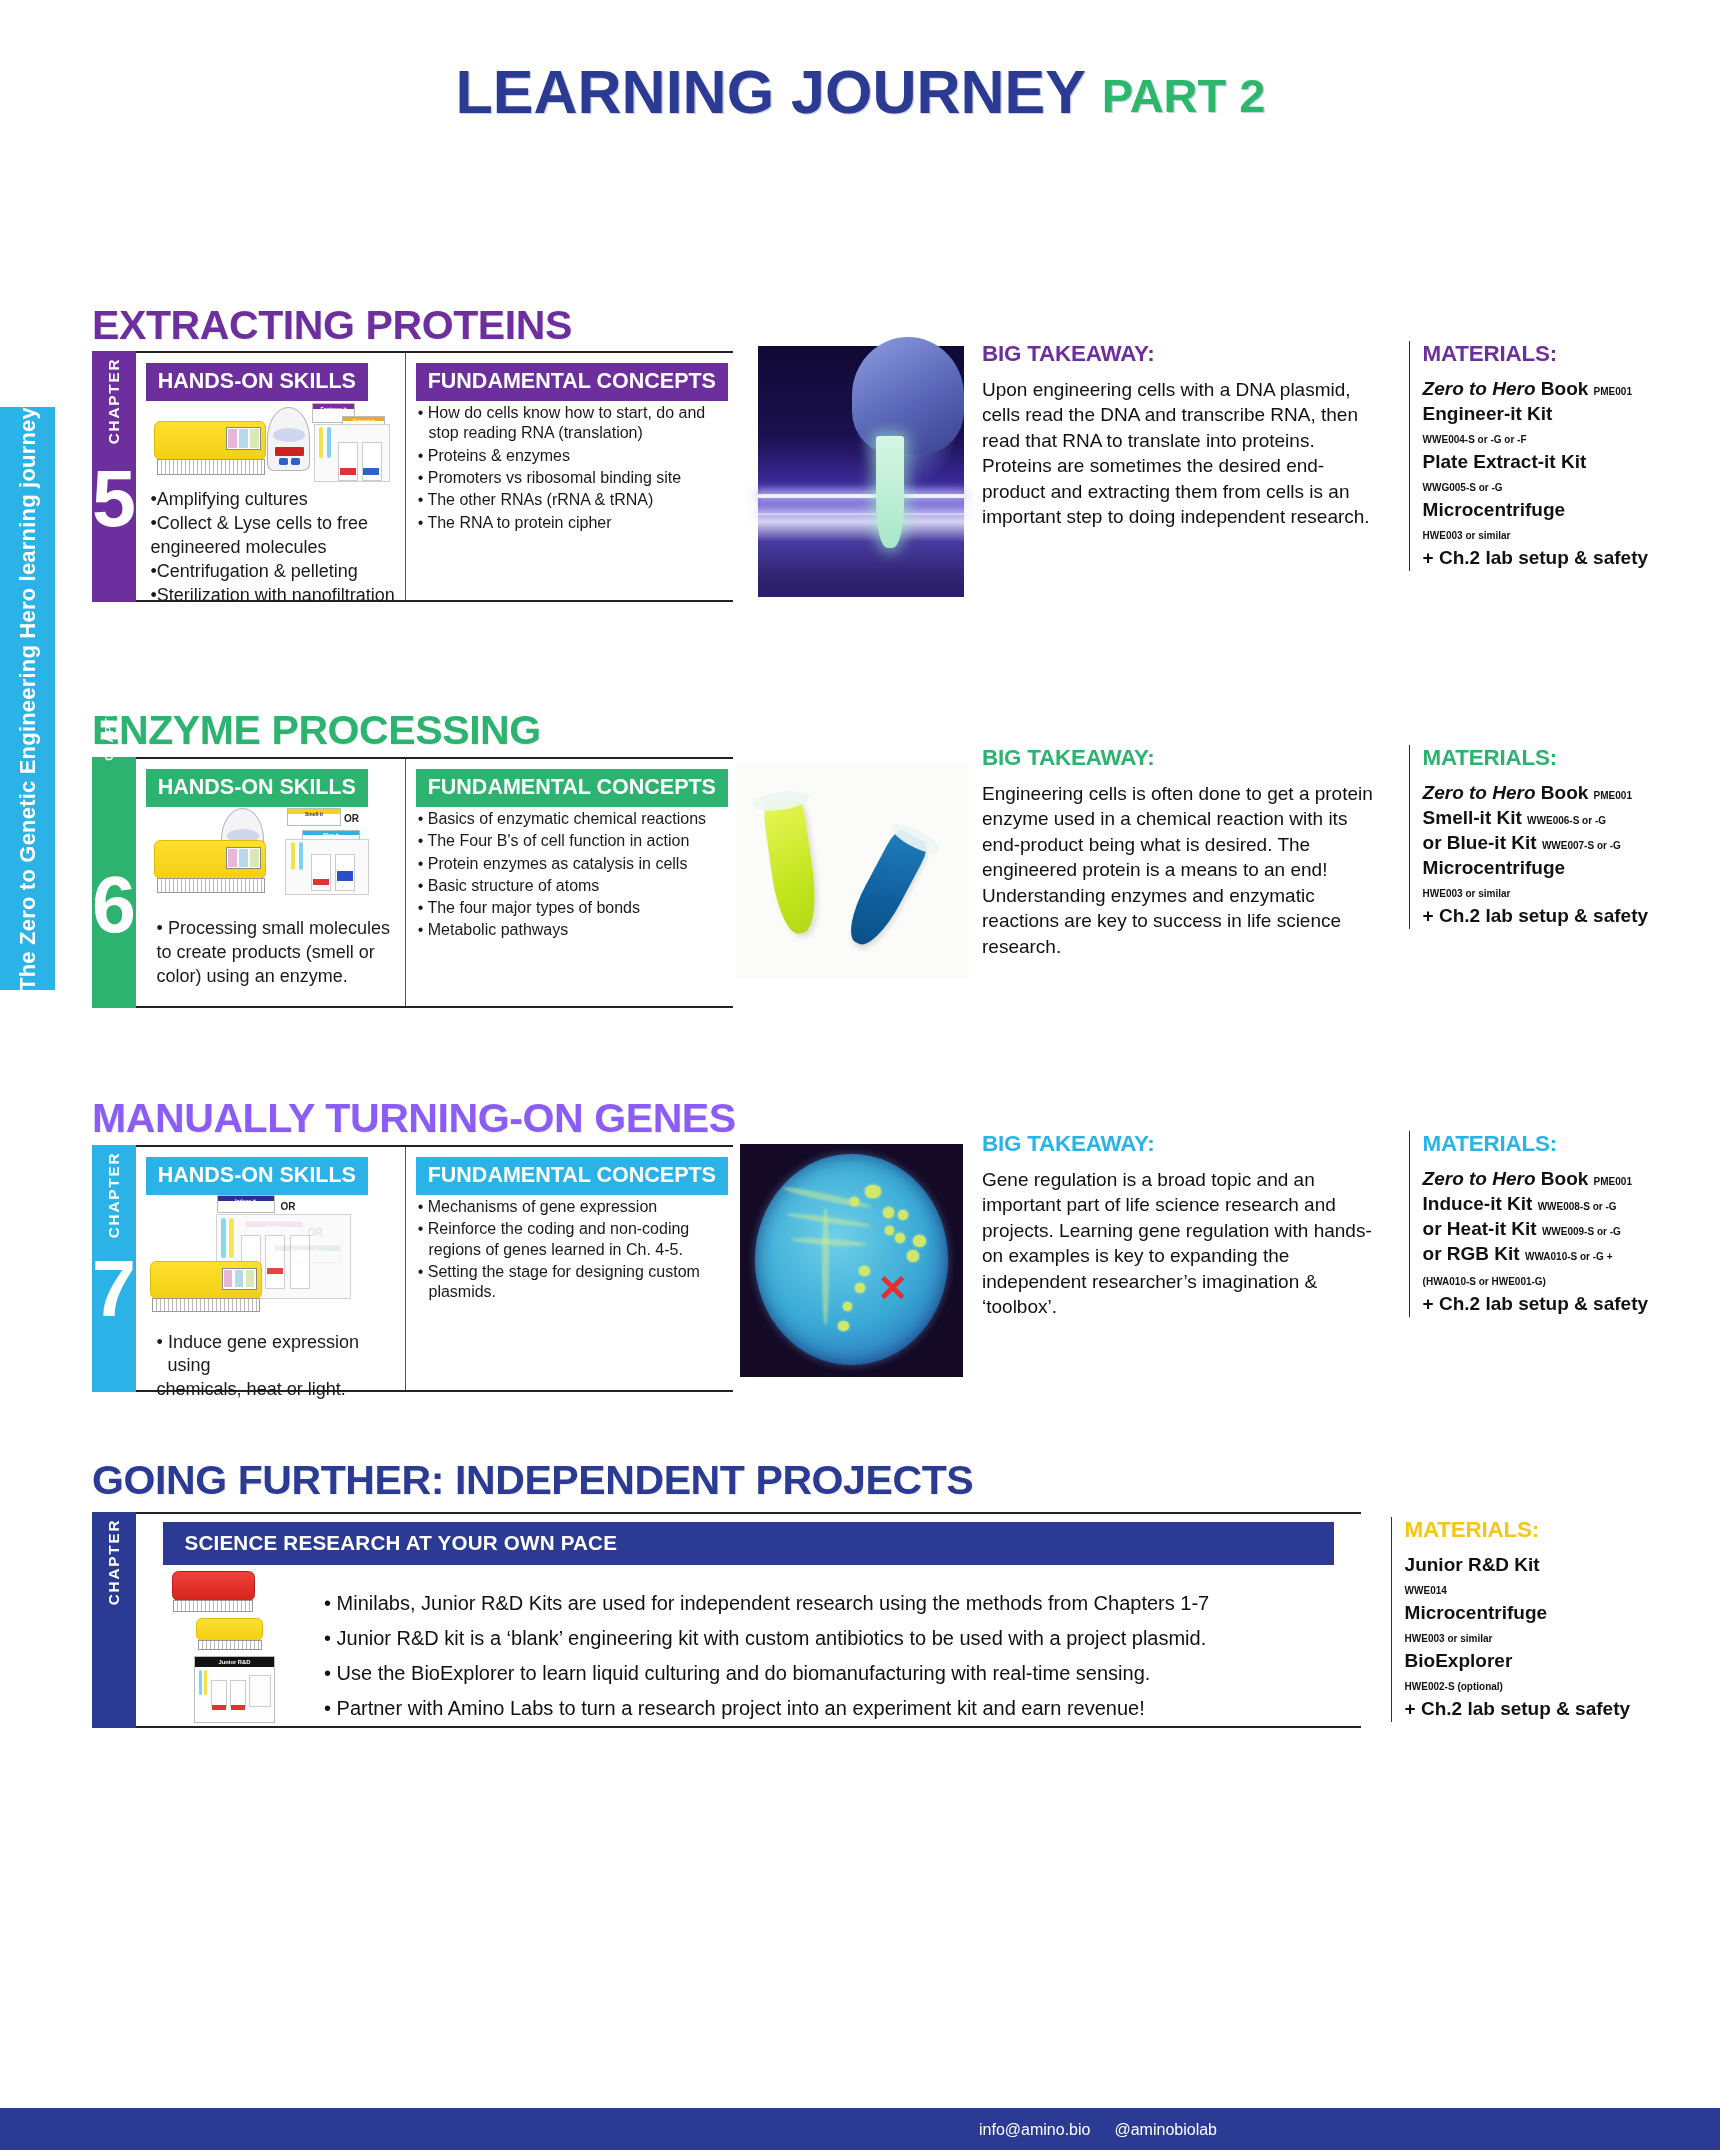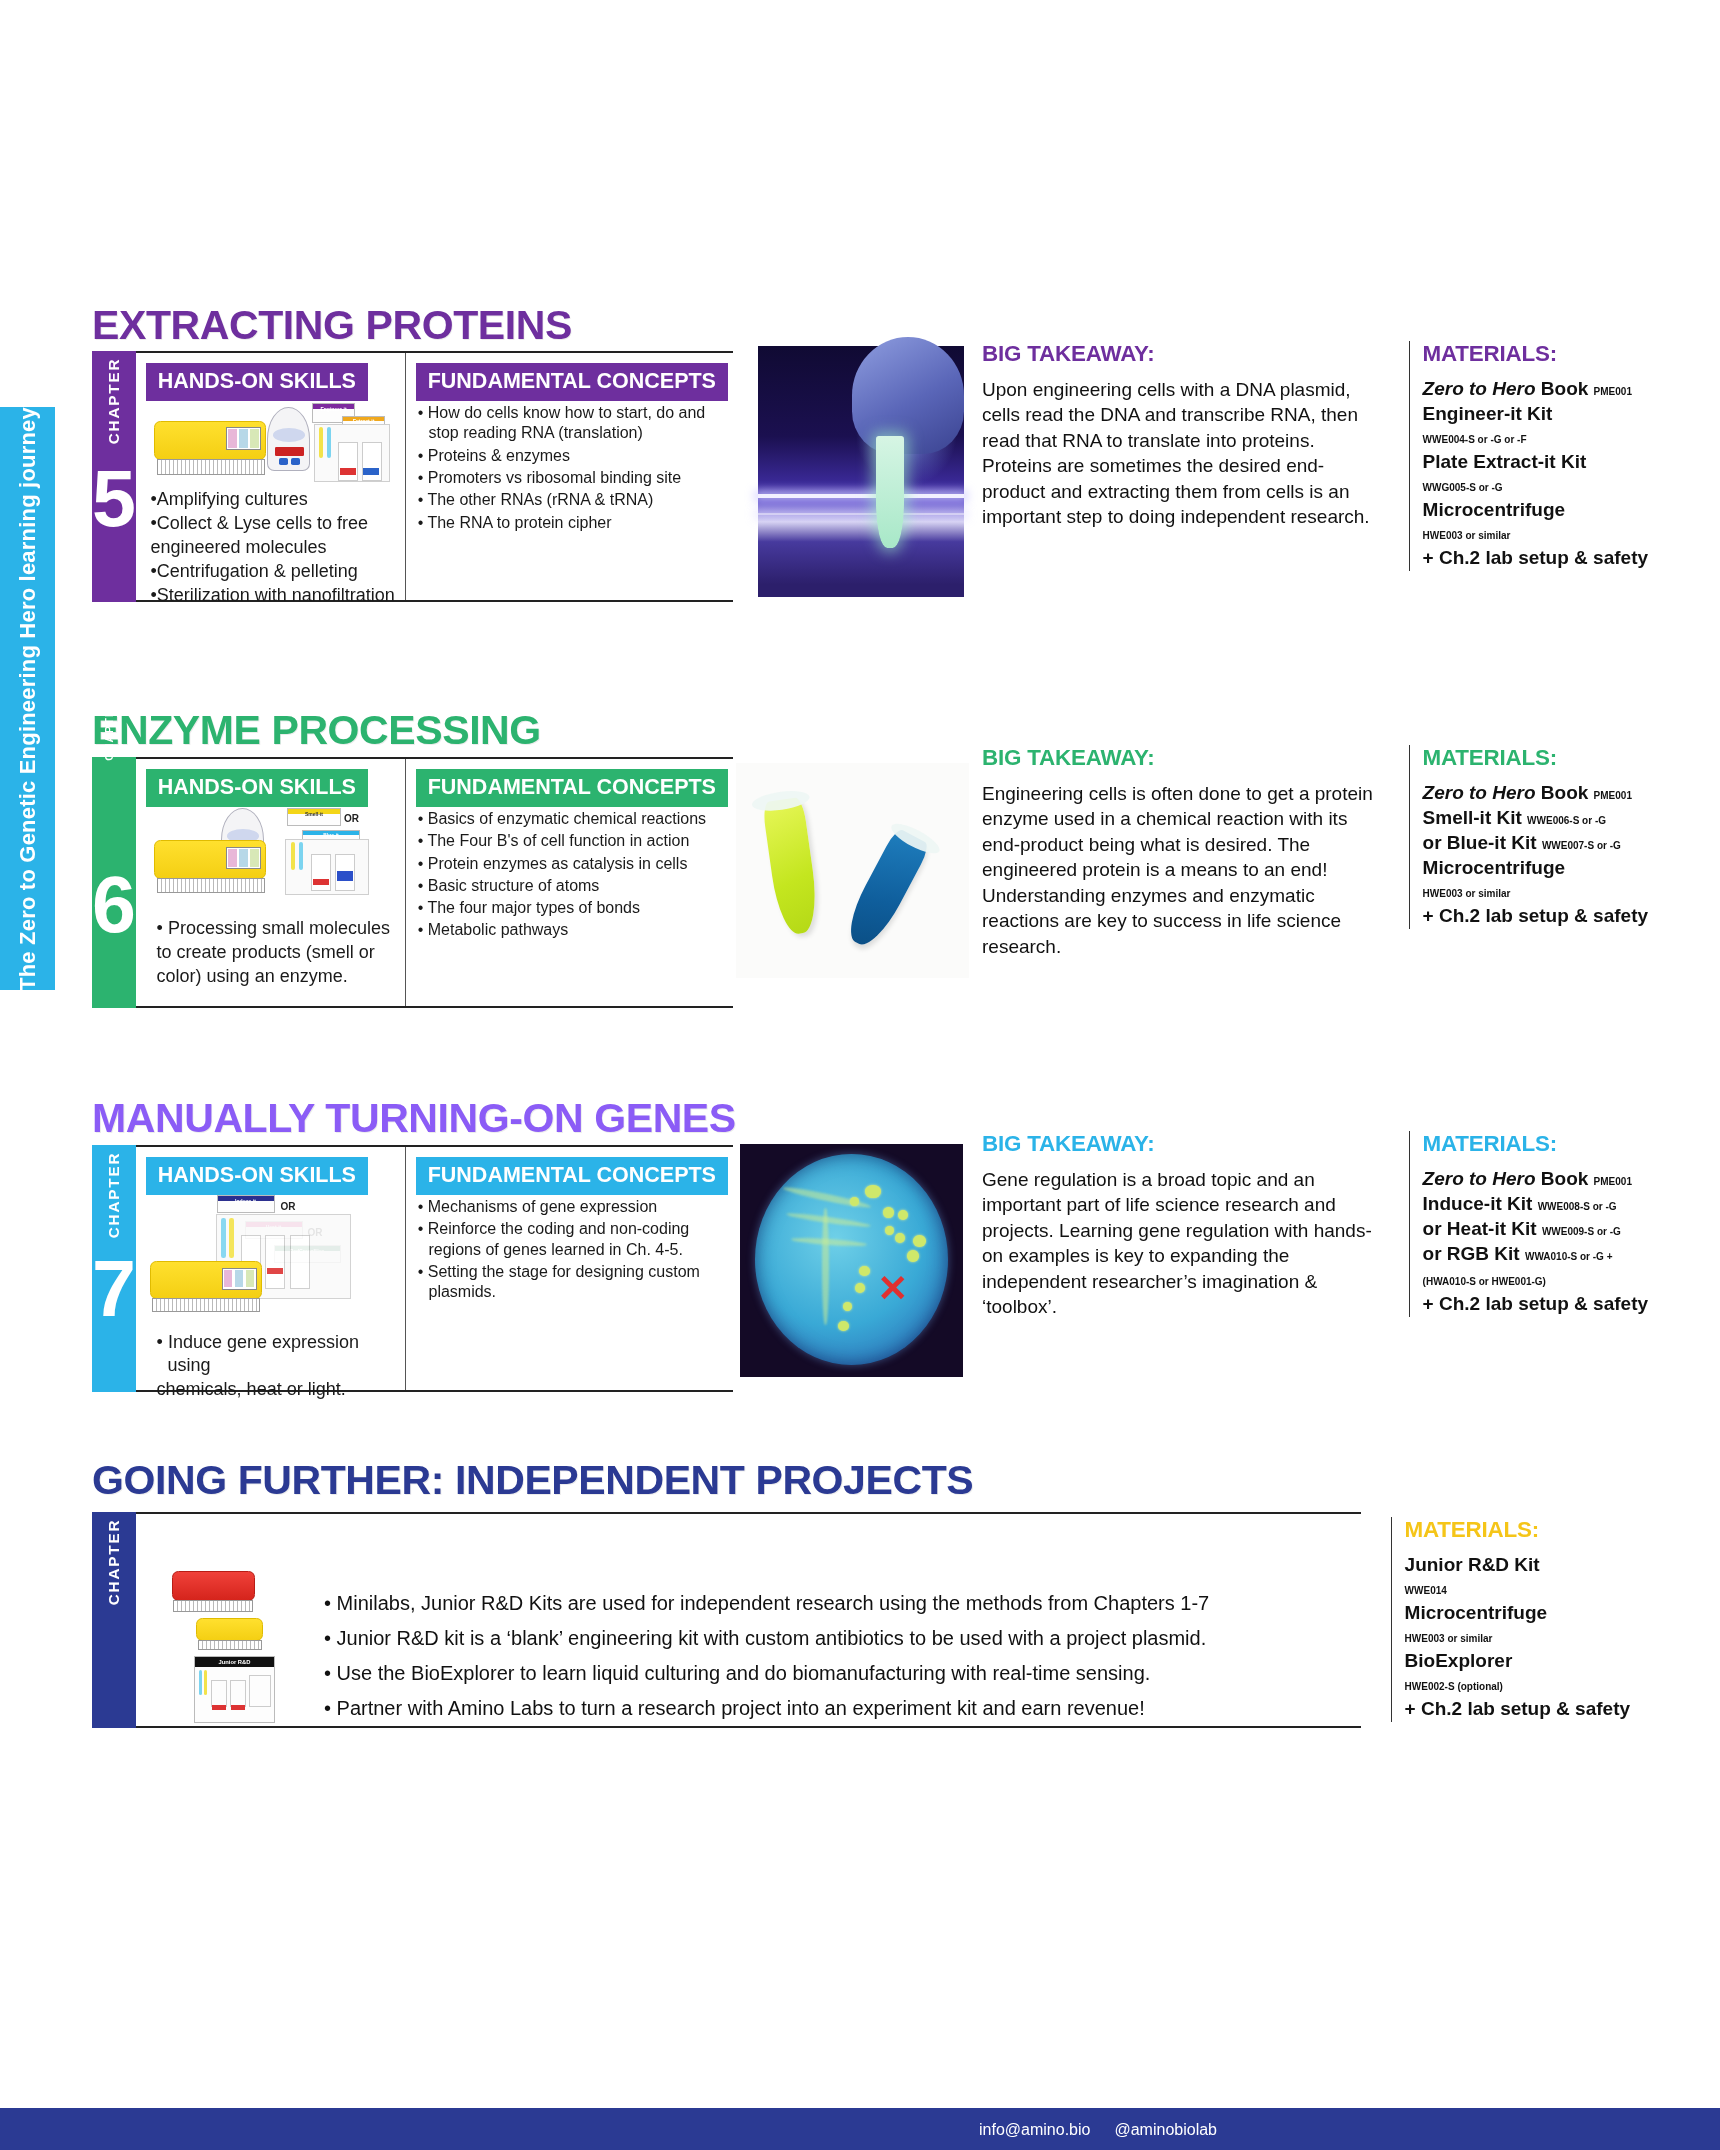--- a/index.html
+++ b/index.html
@@ -172,20 +172,24 @@
   .kit-pack .hdr-t { color:#fff; font-size:5px; text-align:center; padding-top:1.8px; font-weight:bold;}
   .kit-centri { position:absolute; background:#f4f4f6; border:0.9px solid #b0b0bd;
      border-radius:50% 50% 7.2px 7.2px; }
   .kit-or { position:absolute; font-size:10px; font-weight:bold; color:#222; }
   .kit-tubeset { position:absolute; border:0.9px solid #cfcfcf; background:#fafafa; }
 </style>
 </head>
 <body>
 
 <div class="header">
+  <div class="title-l2">
+    <span>LEARNING JOURNEY</span>
+    <span class="part2">PART 2</span>
+  </div>
 </div>
 
 <div class="side-ribbon">
   <span>The Zero to Genetic Engineering Hero learning journey</span>
 </div>
 
 <div class="section" style="top:0">
 
   <div class="sec-title" style="top:302px;color:#6e2f9e">EXTRACTING PROTEINS</div>
 
@@ -481,20 +485,21 @@
 
 <div class="section" style="top:0">
 
   <div class="sec-title" style="top:1457px;color:#2b3a93">GOING FURTHER: INDEPENDENT PROJECTS</div>
 
   <div class="chap-strip" style="left:92px;top:1512px;height:216px;background:#2b3a93">
     <div class="chap-word" style="margin-top:41px">CHAPTER</div>
   </div>
 
   <div class="content-box" style="left:136px;top:1512px;width:1225px;height:216px">
+    <div class="gf-banner" style="left:27px;top:8px;width:1171px">SCIENCE RESEARCH AT YOUR OWN PACE</div>
 
     <div class="kitimg" style="left:31px;top:57px;width:135px;height:153px">
       <div class="kit-machine" style="left:4.5px;top:0;width:83px;height:30px;background:linear-gradient(180deg,#f0413a,#d5241c);border:0.9px solid #b81d16"></div>
       <div class="kit-fins" style="left:6.3px;top:29px;width:80px;height:11.7px"></div>
       <div class="kit-machine" style="left:29px;top:47px;width:67px;height:23px;background:linear-gradient(180deg,#ffe02e,#f4cf13);border:0.9px solid #e0bb00"></div>
       <div class="kit-fins" style="left:30.5px;top:69px;width:64px;height:10px"></div>
       <div class="kit-pack" style="left:27px;top:85px;width:81px;height:67px">
         <div style="background:#111;color:#fff;font-size:5.8px;text-align:center;padding:1.8px 0;font-weight:bold">Junior R&amp;D</div>
         <div style="position:relative;height:49px">
           <div style="position:absolute;left:3.6px;top:3.6px;width:3.1px;height:25px;background:#7cd4f0;border-radius:1.8px"></div>

